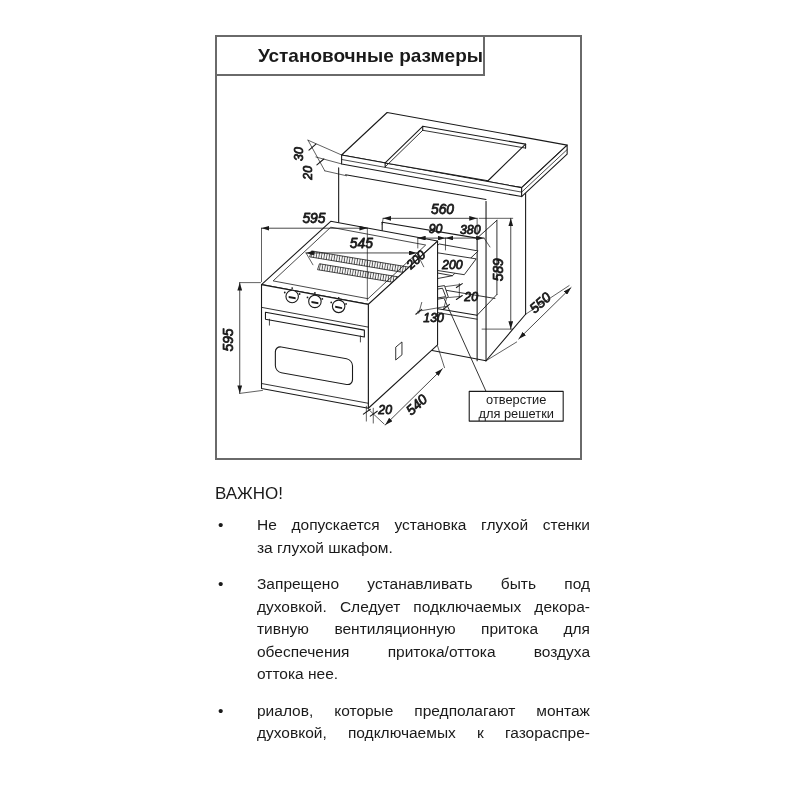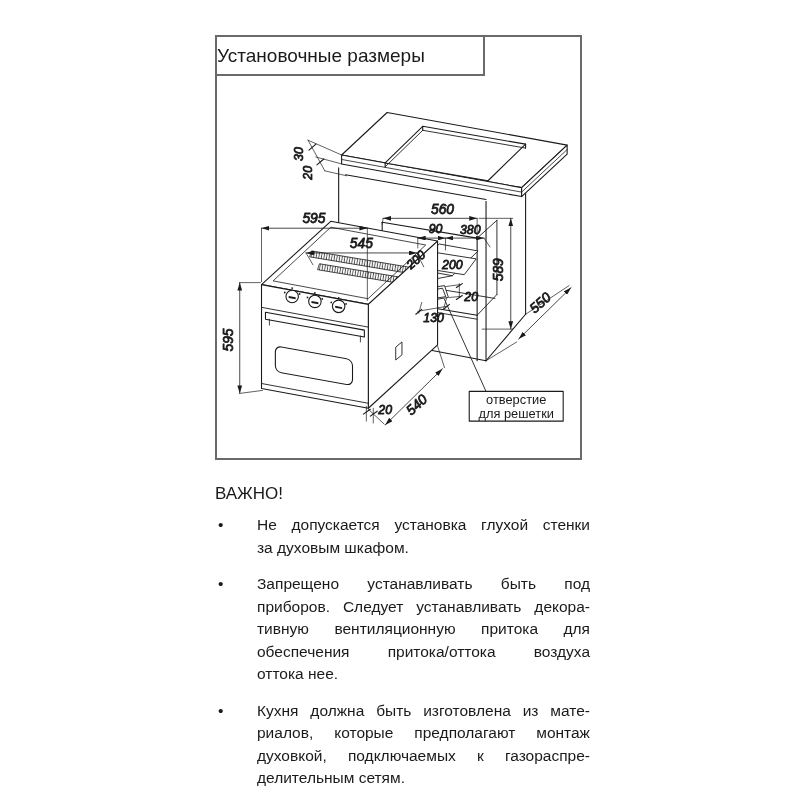--- a/index.html
+++ b/index.html
@@ -2,22 +2,22 @@
 <html><head>
 <meta charset="utf-8">
 <style>
   html,body{margin:0;padding:0;background:#fff;}
   .page{position:relative;width:800px;height:800px;background:#ffffff;
         font-family:"Liberation Sans",sans-serif;color:#1a1a1a;overflow:hidden;}
   .frame{position:absolute;left:215px;top:35px;width:367px;height:425px;
          border:2px solid #6a6a6a;box-sizing:border-box;background:#fff;}
   .titlebox{position:absolute;left:0;top:0;width:266px;height:37px;
             border-right:2px solid #6a6a6a;border-bottom:2px solid #6a6a6a;
-            display:flex;align-items:center;justify-content:flex-start;
-            font-size:19px;background:#fff;z-index:2;}
+            display:flex;align-items:center;justify-content:flex-end;
+            font-size:19px;background:#fff;z-index:2;font-weight:bold;}
   .drawing{position:absolute;left:0;top:0;width:100%;height:100%;}
   svg text{font-family:"Liberation Sans",sans-serif;fill:#1a1a1a;}
   .dim{font-style:italic;font-size:12.5px;}
   .dimL{font-style:italic;font-size:14px;}
   .callout-text{font-size:13px;}
   .important{position:absolute;left:215px;top:484px;width:375px;}
   .important h2{margin:0 0 10px 0;font-size:17px;font-weight:normal;}
   .important ul{list-style:none;margin:0;padding:0;}
   .important li{position:relative;padding-left:42px;margin-bottom:14px;
                 font-size:15.5px;line-height:22.5px;}
@@ -218,32 +218,30 @@
       <span>Установочные размеры</span>
     </div>
   </div>
 
   <div class="important">
     <h2>ВАЖНО!</h2>
     <ul>
       <li>
         <span class="bullet">•</span>
         <span class="jline">Не допускается установка глухой стенки</span>
-        <span class="jline last">за духовым шкафом.</span>
+        <span class="jline last">за глухой шкафом.</span>
       </li>
       <li>
         <span class="bullet">•</span>
         <span class="jline">Запрещено устанавливать быть под</span>
-        <span class="jline">приборов. Следует устанавливать декора-</span>
+        <span class="jline">духовкой. Следует подключаемых декора-</span>
         <span class="jline">тивную вентиляционную притока для</span>
         <span class="jline">обеспечения притока/оттока воздуха</span>
         <span class="jline last">оттока нее.</span>
       </li>
       <li>
         <span class="bullet">•</span>
-        <span class="jline">Кухня должна быть изготовлена из мате-</span>
         <span class="jline">риалов, которые предполагают монтаж</span>
         <span class="jline">духовкой, подключаемых к газораспре-</span>
-        <span class="jline last">делительным сетям.</span>
       </li>
     </ul>
   </div>
 </div>
 
 </body></html>

